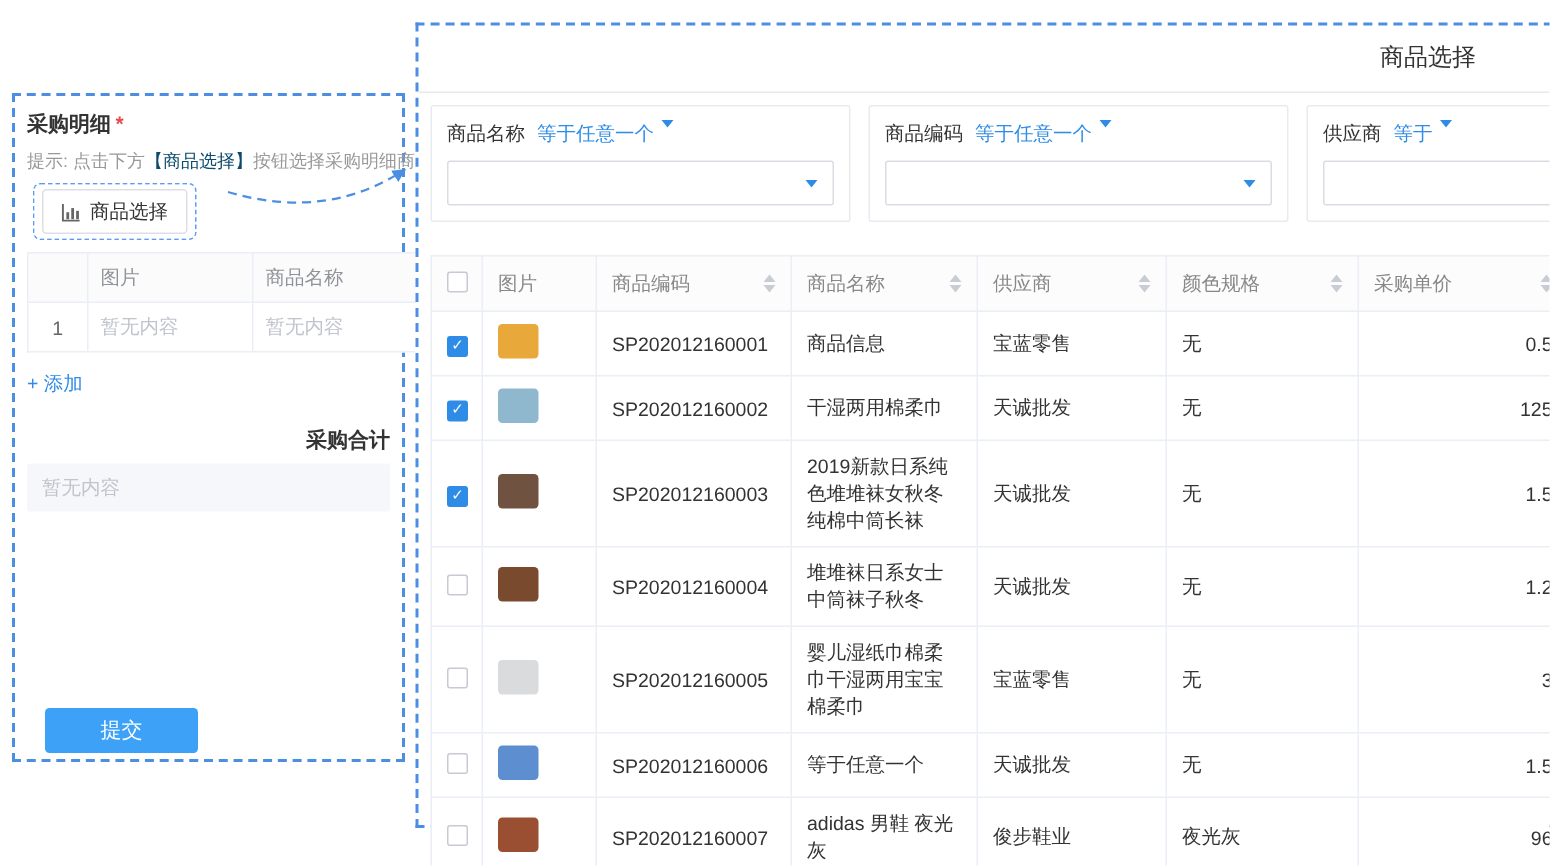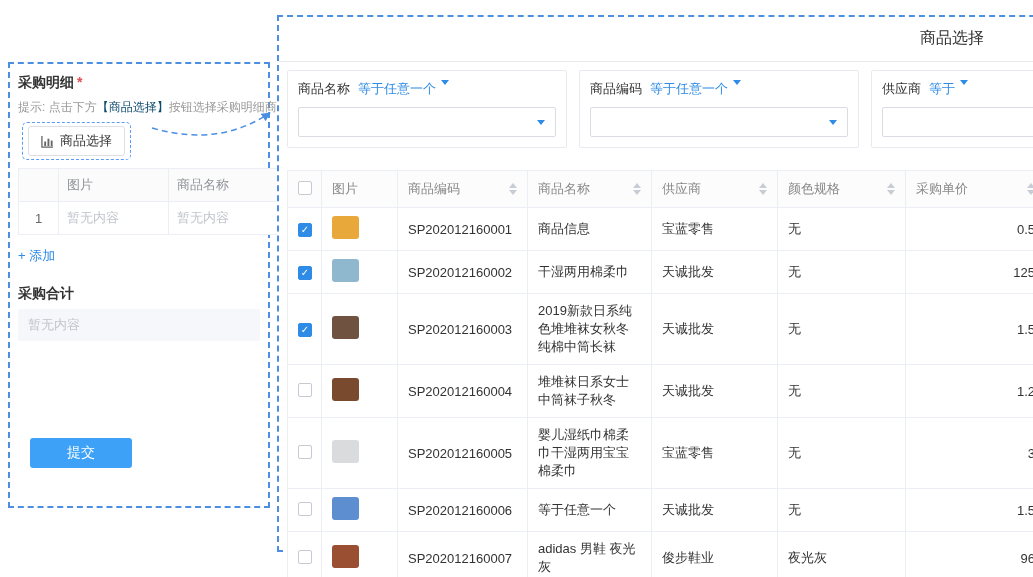--- a/index.html
+++ b/index.html
@@ -32,28 +32,28 @@
     border: 1px solid #dcdfe6; border-radius: 3px; background: #fff;
     padding: 5px 12px; font-size: 13px; color: #333; cursor: pointer;
     font-family: "Liberation Sans", sans-serif;
   }
   .lp-table { border-collapse: collapse; width: 330px; margin-top: 8px; table-layout: fixed; background:#fff; }
   .lp-table th, .lp-table td { border: 1px solid #ebeef5; font-size: 13px; padding: 7px 8px; text-align: left; }
   .lp-table th { color: #909399; font-weight: normal; background: #fbfbfc; }
   .lp-table td.idx { text-align: center; color: #666; }
   .lp-table td.empty { color: #c0c4cc; }
   .lp-add { margin-top: 12px; font-size: 13px; color: #2e8be6; cursor: pointer; display: inline-block; }
-  .lp-total-title { margin-top: 20px; font-size: 14px; font-weight: bold; }
+  .lp-total-title { margin-top: 20px; font-size: 14px; font-weight: bold; text-align: right; }
   .lp-formula { margin-top: 10px; font-size: 12px; color: #999; }
   .lp-empty-bar {
     margin-top: 6px; background: #f5f7fa; color: #c0c4cc;
     font-size: 13px; padding: 7px 10px; border-radius: 2px; width: 242px;
   }
   .submit-btn {
-    position: absolute; left: 20px; bottom: 38px; width: 102px; height: 30px;
+    position: absolute; left: 20px; bottom: 4px; width: 102px; height: 30px;
     background: #3da2f7; border: none; border-radius: 3px; color: #fff;
     font-size: 14px; cursor: pointer; font-family: "Liberation Sans", sans-serif;
   }
 
   
   .dialog {
     position: absolute; left: 277px; top: 15px; width: 1350px; height: 537px;
     border: 2px dashed #4c8fe2; background: #fff; z-index: 2;
   }
   .dialog-header {

